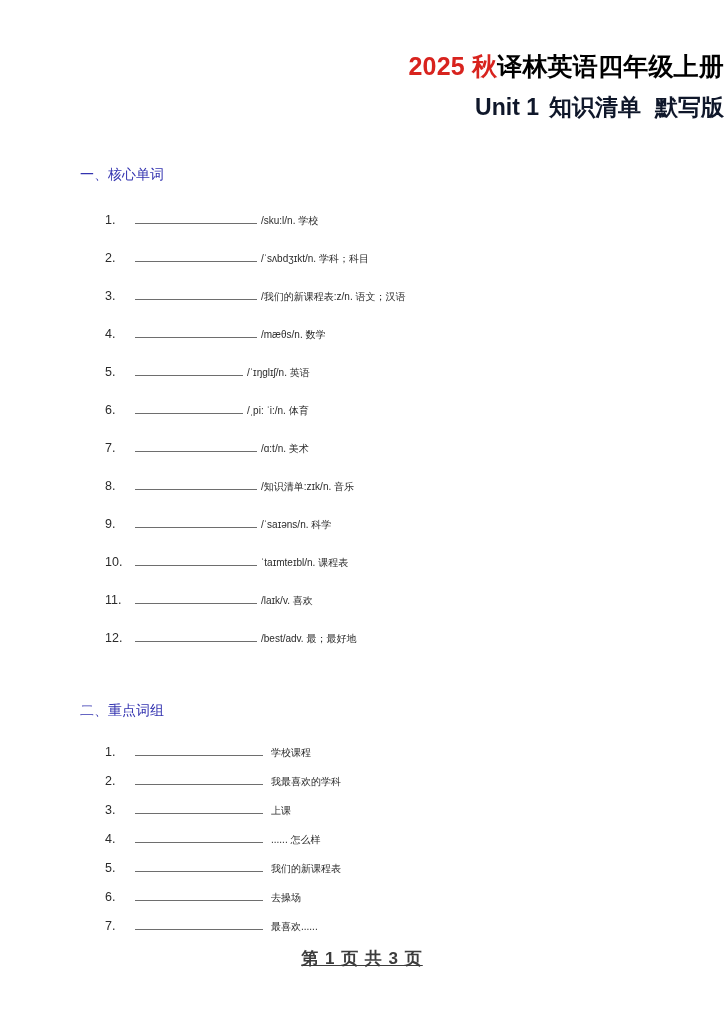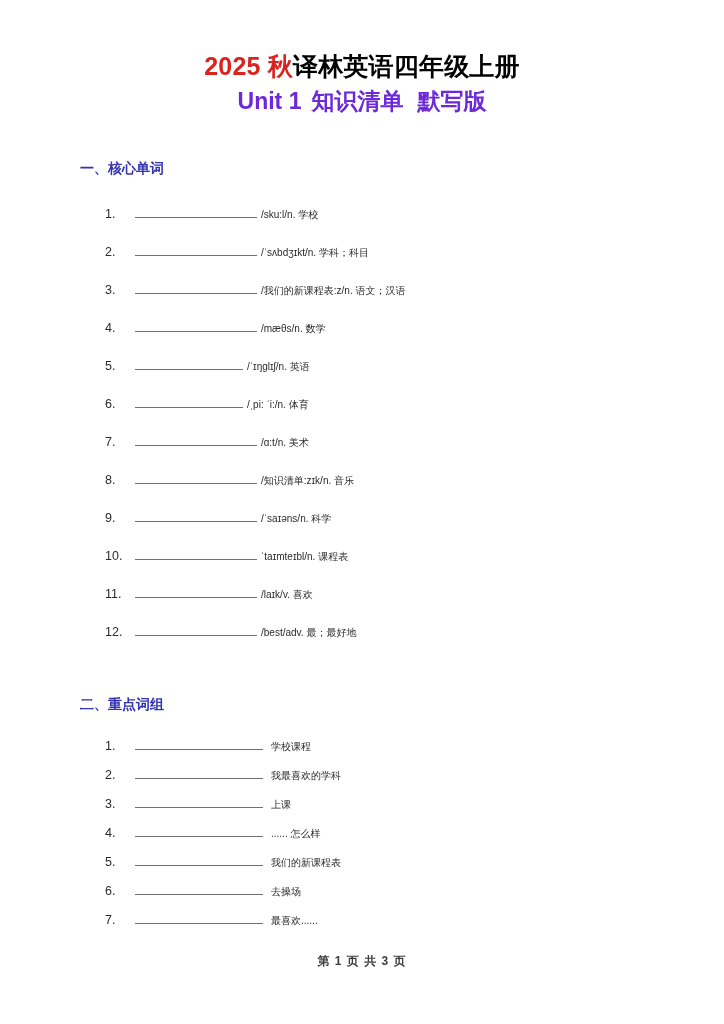--- a/index.html
+++ b/index.html
@@ -20,55 +20,55 @@
     width: 724px;
     height: 1024px;
     position: relative;
     box-sizing: border-box;
     padding: 0;
     background: #ffffff;
   }
 
   
   .title-block {
-    text-align: center;
+    text-align: right;
     padding-top: 50px;
   }
   .title-line1 {
     font-size: 25px;
     font-weight: bold;
     letter-spacing: 0.2px;
     line-height: 1.35;
     white-space: nowrap;
   }
   .title-year {
     color: #d8231e;
   }
   .title-rest {
     color: #000000;
   }
   .title-line2 {
     font-size: 23px;
     font-weight: bold;
-    color: #6d28d9;
+    color: #0f172a;
     line-height: 1.5;
-    margin-top: 0;
+    margin-top: 6px;
     white-space: nowrap;
   }
   .title-unit-cn {
     margin-left: 10px;
   }
   .title-unit-tag {
     margin-left: 14px;
   }
 
   
   .section-heading {
     color: #3333b0;
-    font-weight: bold;
+    font-weight: normal;
     font-size: 14px;
     margin-left: 80px;
   }
   #section-words-heading { margin-top: 42px; }
   #section-phrases-heading { margin-top: 36px; }
 
   
   ol.item-list {
     list-style: none;
     margin: 0;
@@ -112,24 +112,25 @@
   #phrase-list .num { width: 30px; flex: 0 0 30px; }
   #phrase-list .blank { width: 128px; margin-right: 8px; }
 
   
   .footer {
     position: absolute;
     left: 0;
     right: 0;
     bottom: 54px;
     text-align: center;
-    font-size: 12px;
+    font-size: 17px;
     font-weight: bold;
     color: #3c3c3c;
     letter-spacing: 1px;
+    text-decoration: underline;
   }
 </style>
 </head>
 <body>
 
 <div class="page">
 
   <div class="title-block">
     <div class="title-line1">
       <span class="title-year">2025 秋</span><span class="title-rest">译林英语四年级上册</span>

